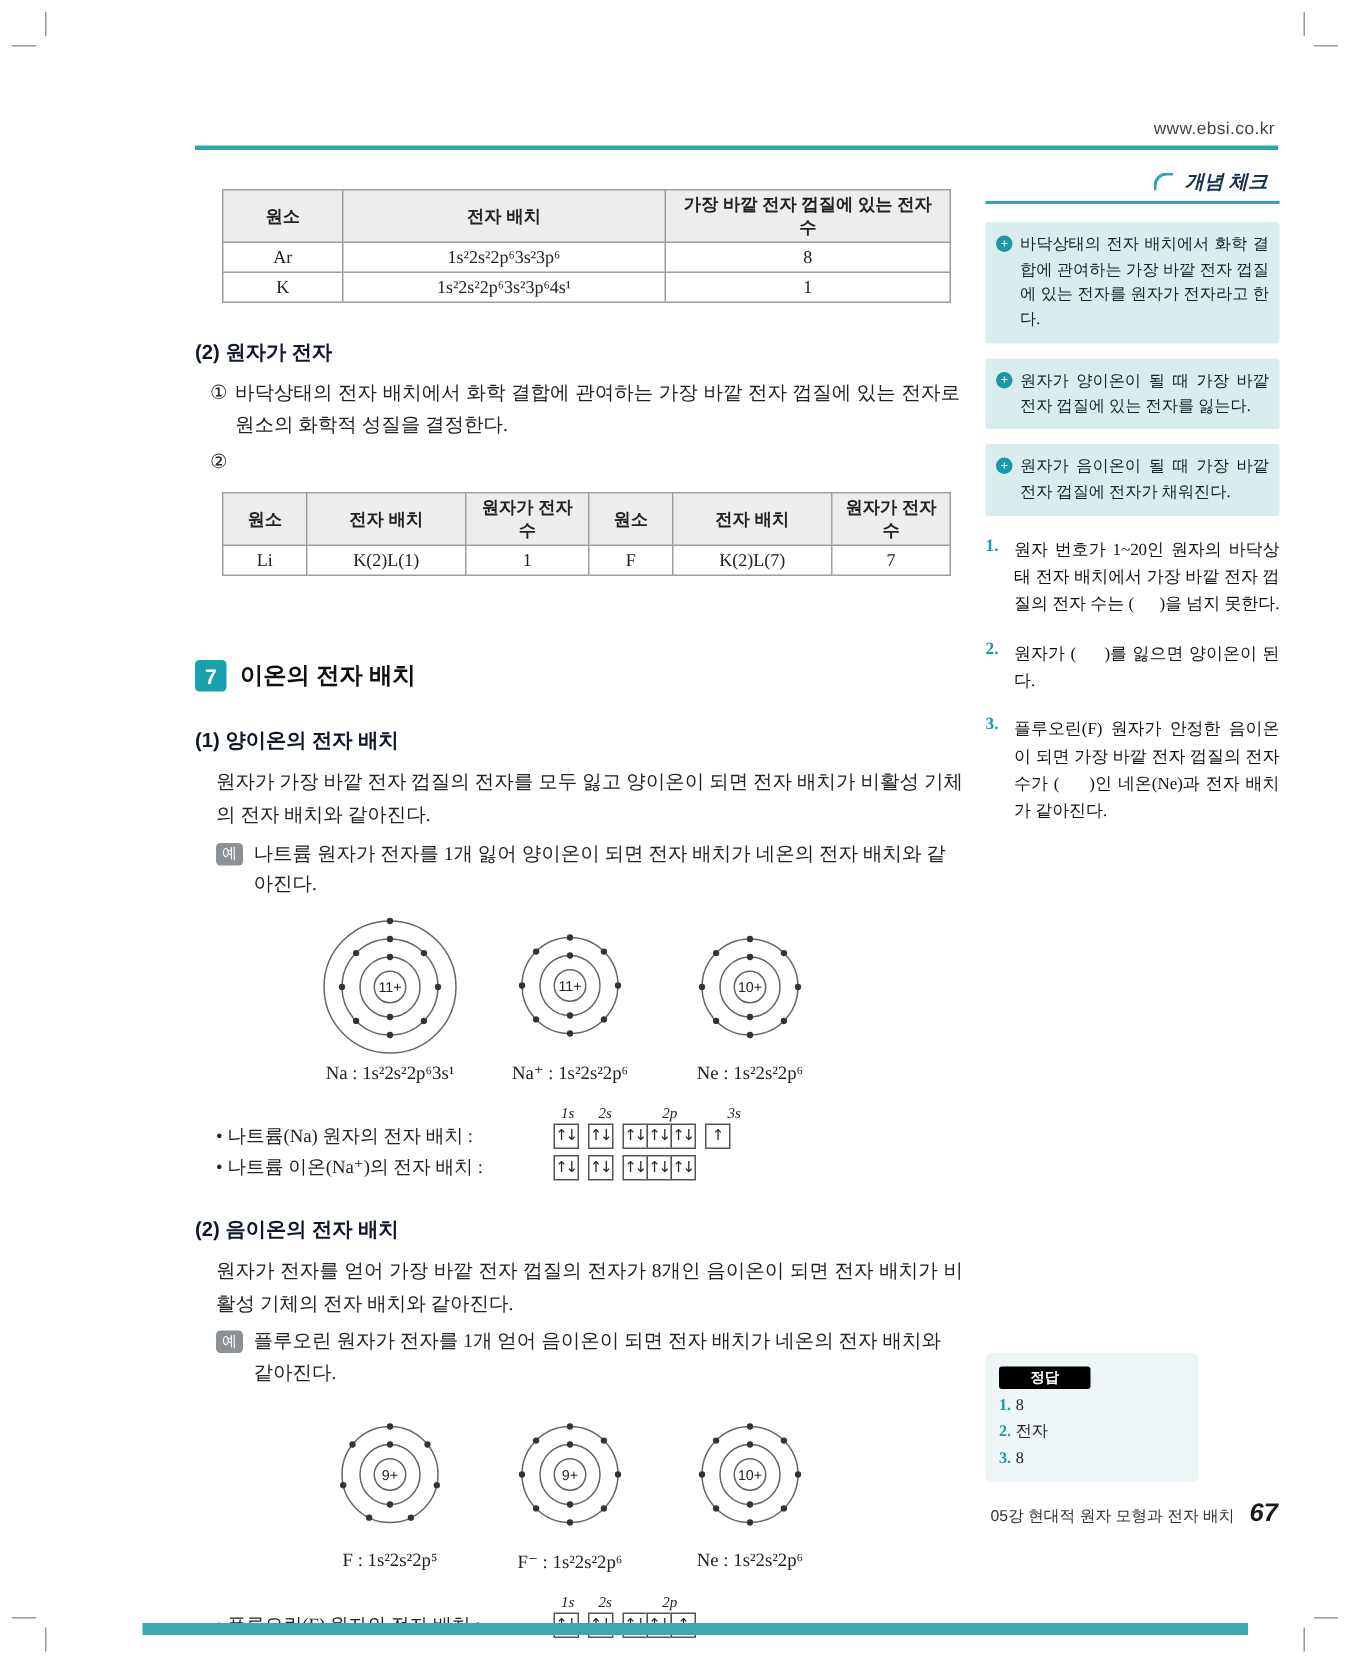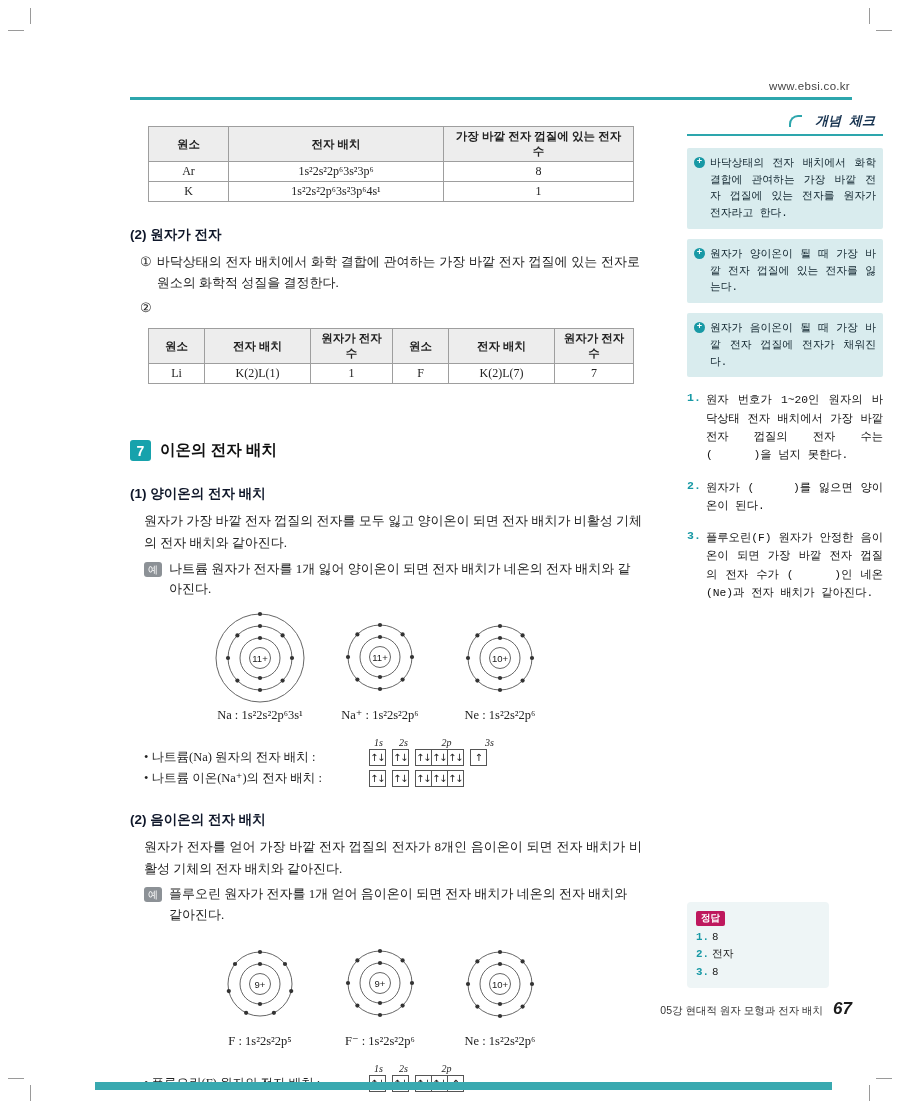--- a/index.html
+++ b/index.html
@@ -28,48 +28,48 @@
   .pt-num{flex:0 0 auto}
 
   .section7{display:flex;align-items:center;gap:9px;margin:56px 0 0 0}
   .section7-num{width:21px;height:21px;background:#17a2ac;color:#fff;font-family:"Liberation Sans",sans-serif;font-weight:bold;font-size:14px;display:flex;align-items:center;justify-content:center;border-radius:3px}
   .section7-title{font-family:"Liberation Sans","DejaVu Sans",sans-serif;font-weight:bold;font-size:15.5px;color:#101010}
 
   .para{font-size:13px;line-height:1.7;margin:6px 12px 0 14px;width:498px;text-align:justify}
   .example{display:flex;gap:7px;margin:4px 0 0 14px;font-size:13px;line-height:1.6;width:498px}
   .example-badge{flex:0 0 auto;background:#8c9196;color:#fff;font-family:"Liberation Sans",sans-serif;font-size:10px;height:15px;line-height:15px;padding:0 4px;border-radius:3px;margin-top:3px}
 
-  .bohr-row{display:flex;justify-content:center;align-items:flex-end;gap:26px;margin-top:10px;width:500px}
+  .bohr-row{display:flex;justify-content:center;align-items:center;gap:26px;margin-top:10px;width:500px}
   .bohr-fig{display:flex;flex-direction:column;align-items:center}
   .bohr-caption{font-size:12.5px;margin-top:3px;white-space:nowrap}
 
   .orb-labels{padding-left:239px;margin-top:10px;line-height:1;height:12px}
   .orb-label{display:inline-block;text-align:center;font-size:10px;font-style:italic;margin-right:6px}
   .orb-row{display:flex;align-items:flex-start;margin:4px 0 0 14px}
   .orb-caption{flex:0 0 225px;font-size:12.5px}
   .orb-boxes{display:flex}
   .orb-group{display:inline-flex;margin-right:6px}
   .orb-box{width:17px;height:17px;border:1px solid #555;display:inline-flex;align-items:center;justify-content:center;font-size:10px;letter-spacing:-1.5px;padding-right:1px;background:#fff;margin-left:-1px;font-family:"DejaVu Sans",sans-serif}
   .orb-group .orb-box:first-child{margin-left:0}
 
   .anion-block{margin-top:20px}
 
   
-  .sidebar{position:absolute;left:687px;top:110px;width:196px;height:900px;font-family:Liberation Mono, monospace}
+  .sidebar{position:absolute;left:657px;top:110px;width:196px;height:900px;font-family:Liberation Serif, serif}
   .concept-tab{position:relative;text-align:right;padding:2px 8px 4px 0;border-bottom:2.5px solid #2da6ad;margin-bottom:12px}
   .tab-swoosh{display:inline-block;width:13px;height:12px;border-left:2px solid #2da6ad;border-top:2px solid #2da6ad;border-radius:9px 0 0 0;margin-right:4px;vertical-align:-2px}
   .tab-text{font-weight:bold;font-size:13px;color:#16324f;font-style:italic}
   .concept-box{background:#d9ecee;padding:7px 7px;margin-bottom:10px;display:flex;gap:5px;border-radius:2px}
   .concept-bullet{flex:0 0 11px;width:11px;height:11px;border-radius:50%;background:#1899a5;color:#fff;font-size:9px;line-height:11px;text-align:center;margin-top:2px;font-weight:bold}
   .concept-text{font-size:10.8px;line-height:1.55;color:#10242e;text-align:justify}
   .question{display:flex;gap:4px;margin:14px 0 0 0}
   .q-num{flex:0 0 15px;color:#1899a5;font-weight:bold;font-size:11.5px}
   .q-text{font-size:11.3px;line-height:1.62;text-align:justify;color:#111}
   .answer-box{position:absolute;left:0;top:792px;width:142px;background:#eef5f6;border-radius:4px;padding:6px 9px 7px}
-  .answer-label{display:inline-block;background:#be185d;color:#fff;font-size:9.5px;font-weight:bold;padding:1px 5px;border-radius:2px;margin-bottom:3px}
+  .answer-label{display:inline-block;background:#000000;color:#fff;font-size:9.5px;font-weight:bold;padding:1px 21px;border-radius:2px;margin-bottom:3px}
   .answer-item{font-size:10.8px;line-height:1.6}
   .a-num{color:#1899a5;font-weight:bold;margin-right:3px}
 
   
   .footer{position:absolute;right:48px;top:999px;display:flex;align-items:baseline;gap:10px;font-family:Liberation Sans, sans-serif}
   .footer-chapter{font-size:10.5px;color:#333}
   .footer-page{font-size:17px;font-weight:bold;font-style:italic;color:#1a1a1a}
   .bottom-bar{position:absolute;left:95px;top:1082px;width:737px;height:8px;background:#39a9b0}
 </style>
 </head>

